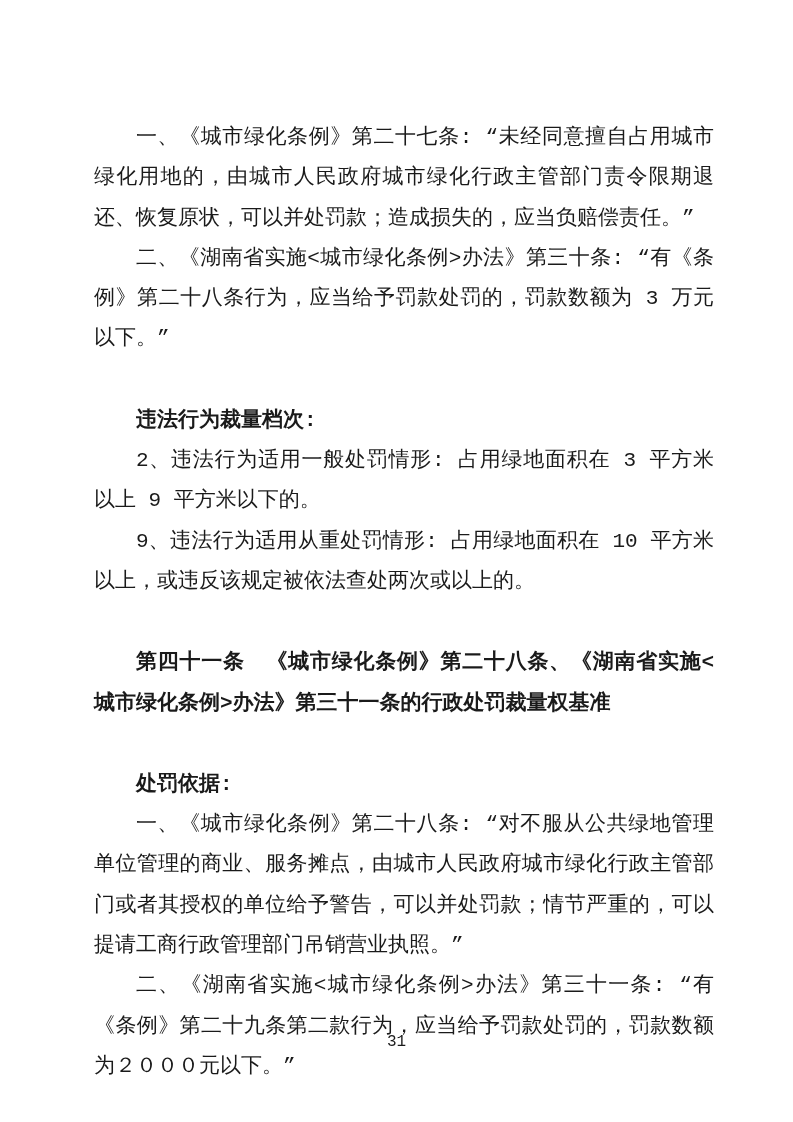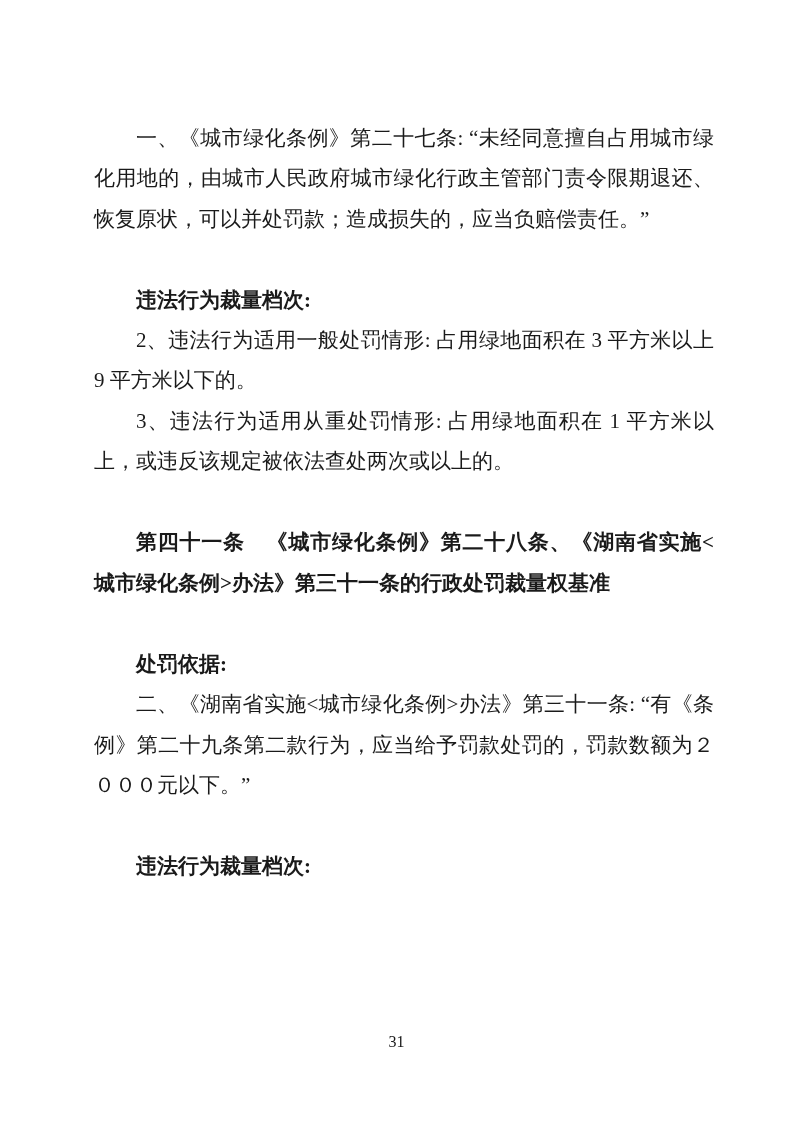--- a/index.html
+++ b/index.html
@@ -6,21 +6,21 @@
     margin: 0;
     padding: 0;
     background: #ffffff;
   }
   .page {
     position: relative;
     width: 793px;
     height: 1122px;
     background: #ffffff;
     overflow: hidden;
-    font-family: Liberation Serif, serif;
+    font-family: Liberation Mono, monospace;
     color: #1a1a1a;
   }
   .content {
     position: absolute;
     left: 94px;
     top: 118px;
     width: 620px;
     font-size: 21px;
     line-height: 40.3px;
     text-align: justify;
@@ -45,23 +45,25 @@
     line-height: 22px;
     color: #1a1a1a;
   }
 </style>
 </head>
 <body>
 
 <div class="page">
   <div class="content">
     <p class="body">一、《城市绿化条例》第二十七条: “未经同意擅自占用城市绿化用地的，由城市人民政府城市绿化行政主管部门责令限期退还、恢复原状，可以并处罚款；造成损失的，应当负赔偿责任。”</p>
+    <p class="body">二、《湖南省实施&lt;城市绿化条例&gt;办法》第三十条: “有《条例》第二十八条行为，应当给予罚款处罚的，罚款数额为 3 万元以下。”</p>
     <p class="bold">违法行为裁量档次:</p>
     <p class="body">2、违法行为适用一般处罚情形: 占用绿地面积在 3 平方米以上 9 平方米以下的。</p>
-    <p class="body">3、违法行为适用从重处罚情形: 占用绿地面积在 1 平方米以上，或违反该规定被依法查处两次或以上的。</p>
+    <p class="body">9、违法行为适用从重处罚情形: 占用绿地面积在 10 平方米以上，或违反该规定被依法查处两次或以上的。</p>
     <p class="bold">第四十一条　《城市绿化条例》第二十八条、《湖南省实施&lt;城市绿化条例&gt;办法》第三十一条的行政处罚裁量权基准</p>
     <p class="bold">处罚依据:</p>
+    <p class="body">一、《城市绿化条例》第二十八条: “对不服从公共绿地管理单位管理的商业、服务摊点，由城市人民政府城市绿化行政主管部门或者其授权的单位给予警告，可以并处罚款；情节严重的，可以提请工商行政管理部门吊销营业执照。”</p>
     <p class="body">二、《湖南省实施&lt;城市绿化条例&gt;办法》第三十一条: “有《条例》第二十九条第二款行为，应当给予罚款处罚的，罚款数额为２０００元以下。”</p>
     <p class="bold">违法行为裁量档次:</p>
   </div>
 
   <div class="page-number">31</div>
 </div>
 
 </body></html>

